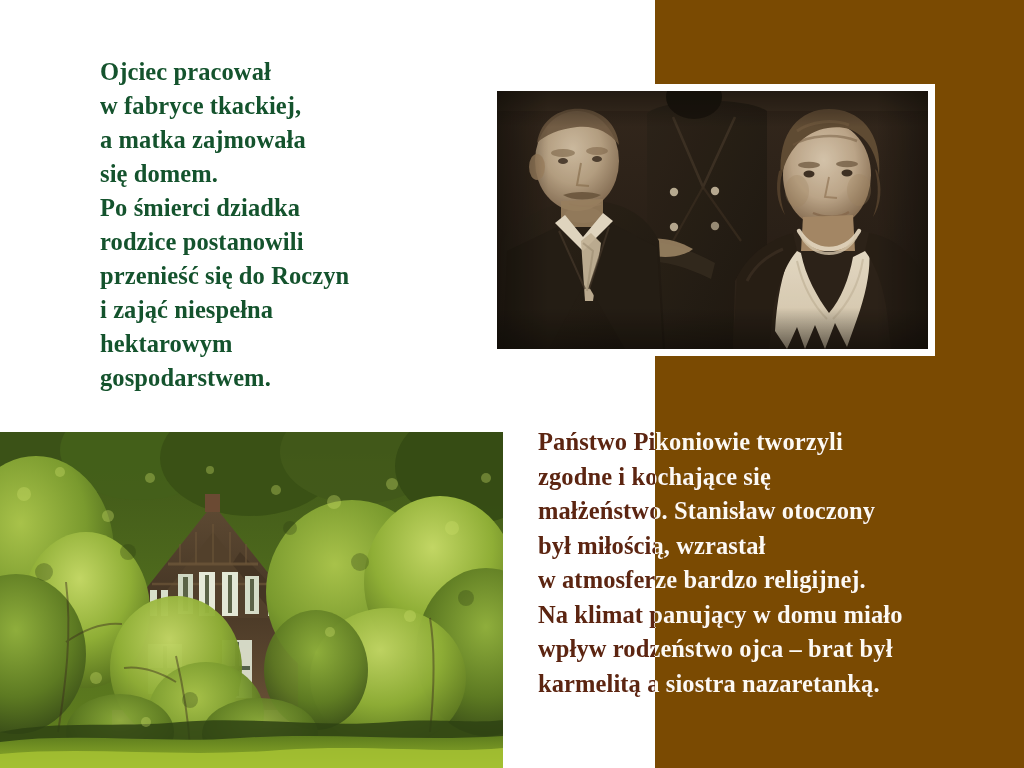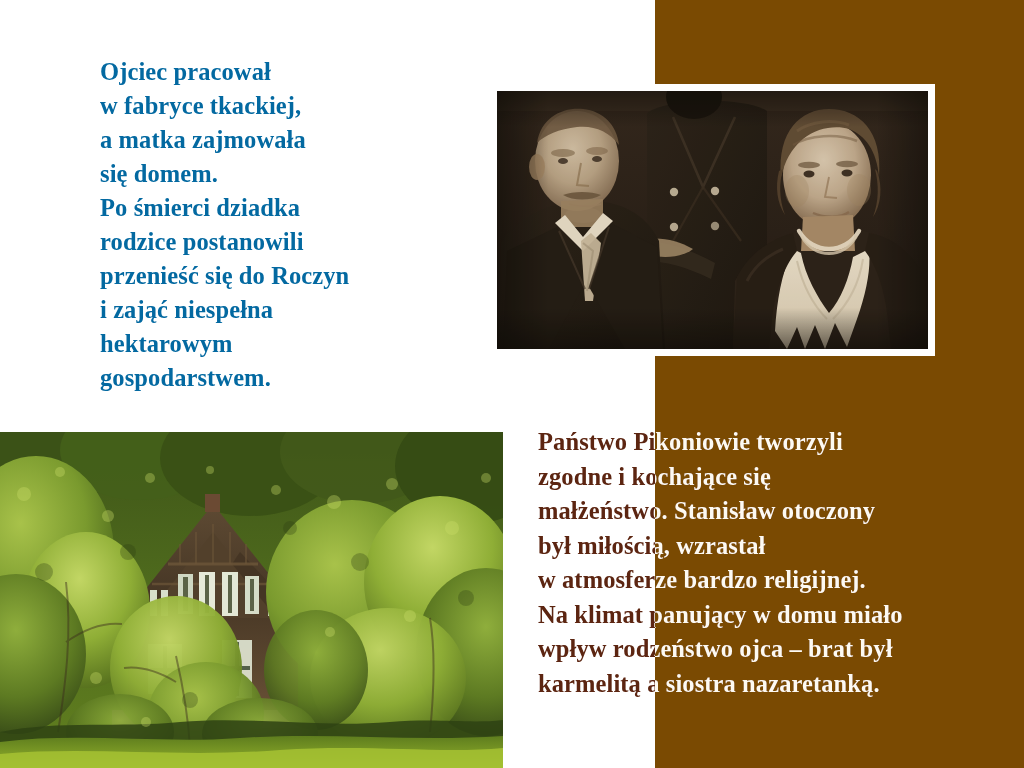--- a/index.html
+++ b/index.html
@@ -36,21 +36,21 @@
   
   .text-block-top {
     position: absolute;
     left: 100px;
     top: 55px;
     width: 400px;
     z-index: 6;
     font-size: 24.5px;
     line-height: 34px;
     font-weight: bold;
-    color: #0369a1;
+    color: #14532d;
     white-space: pre-line;
     letter-spacing: 0.1px;
   }
 
   
   
   .text-block-bottom-wrap {
     position: absolute;
     left: 538px;
     top: 425px;

